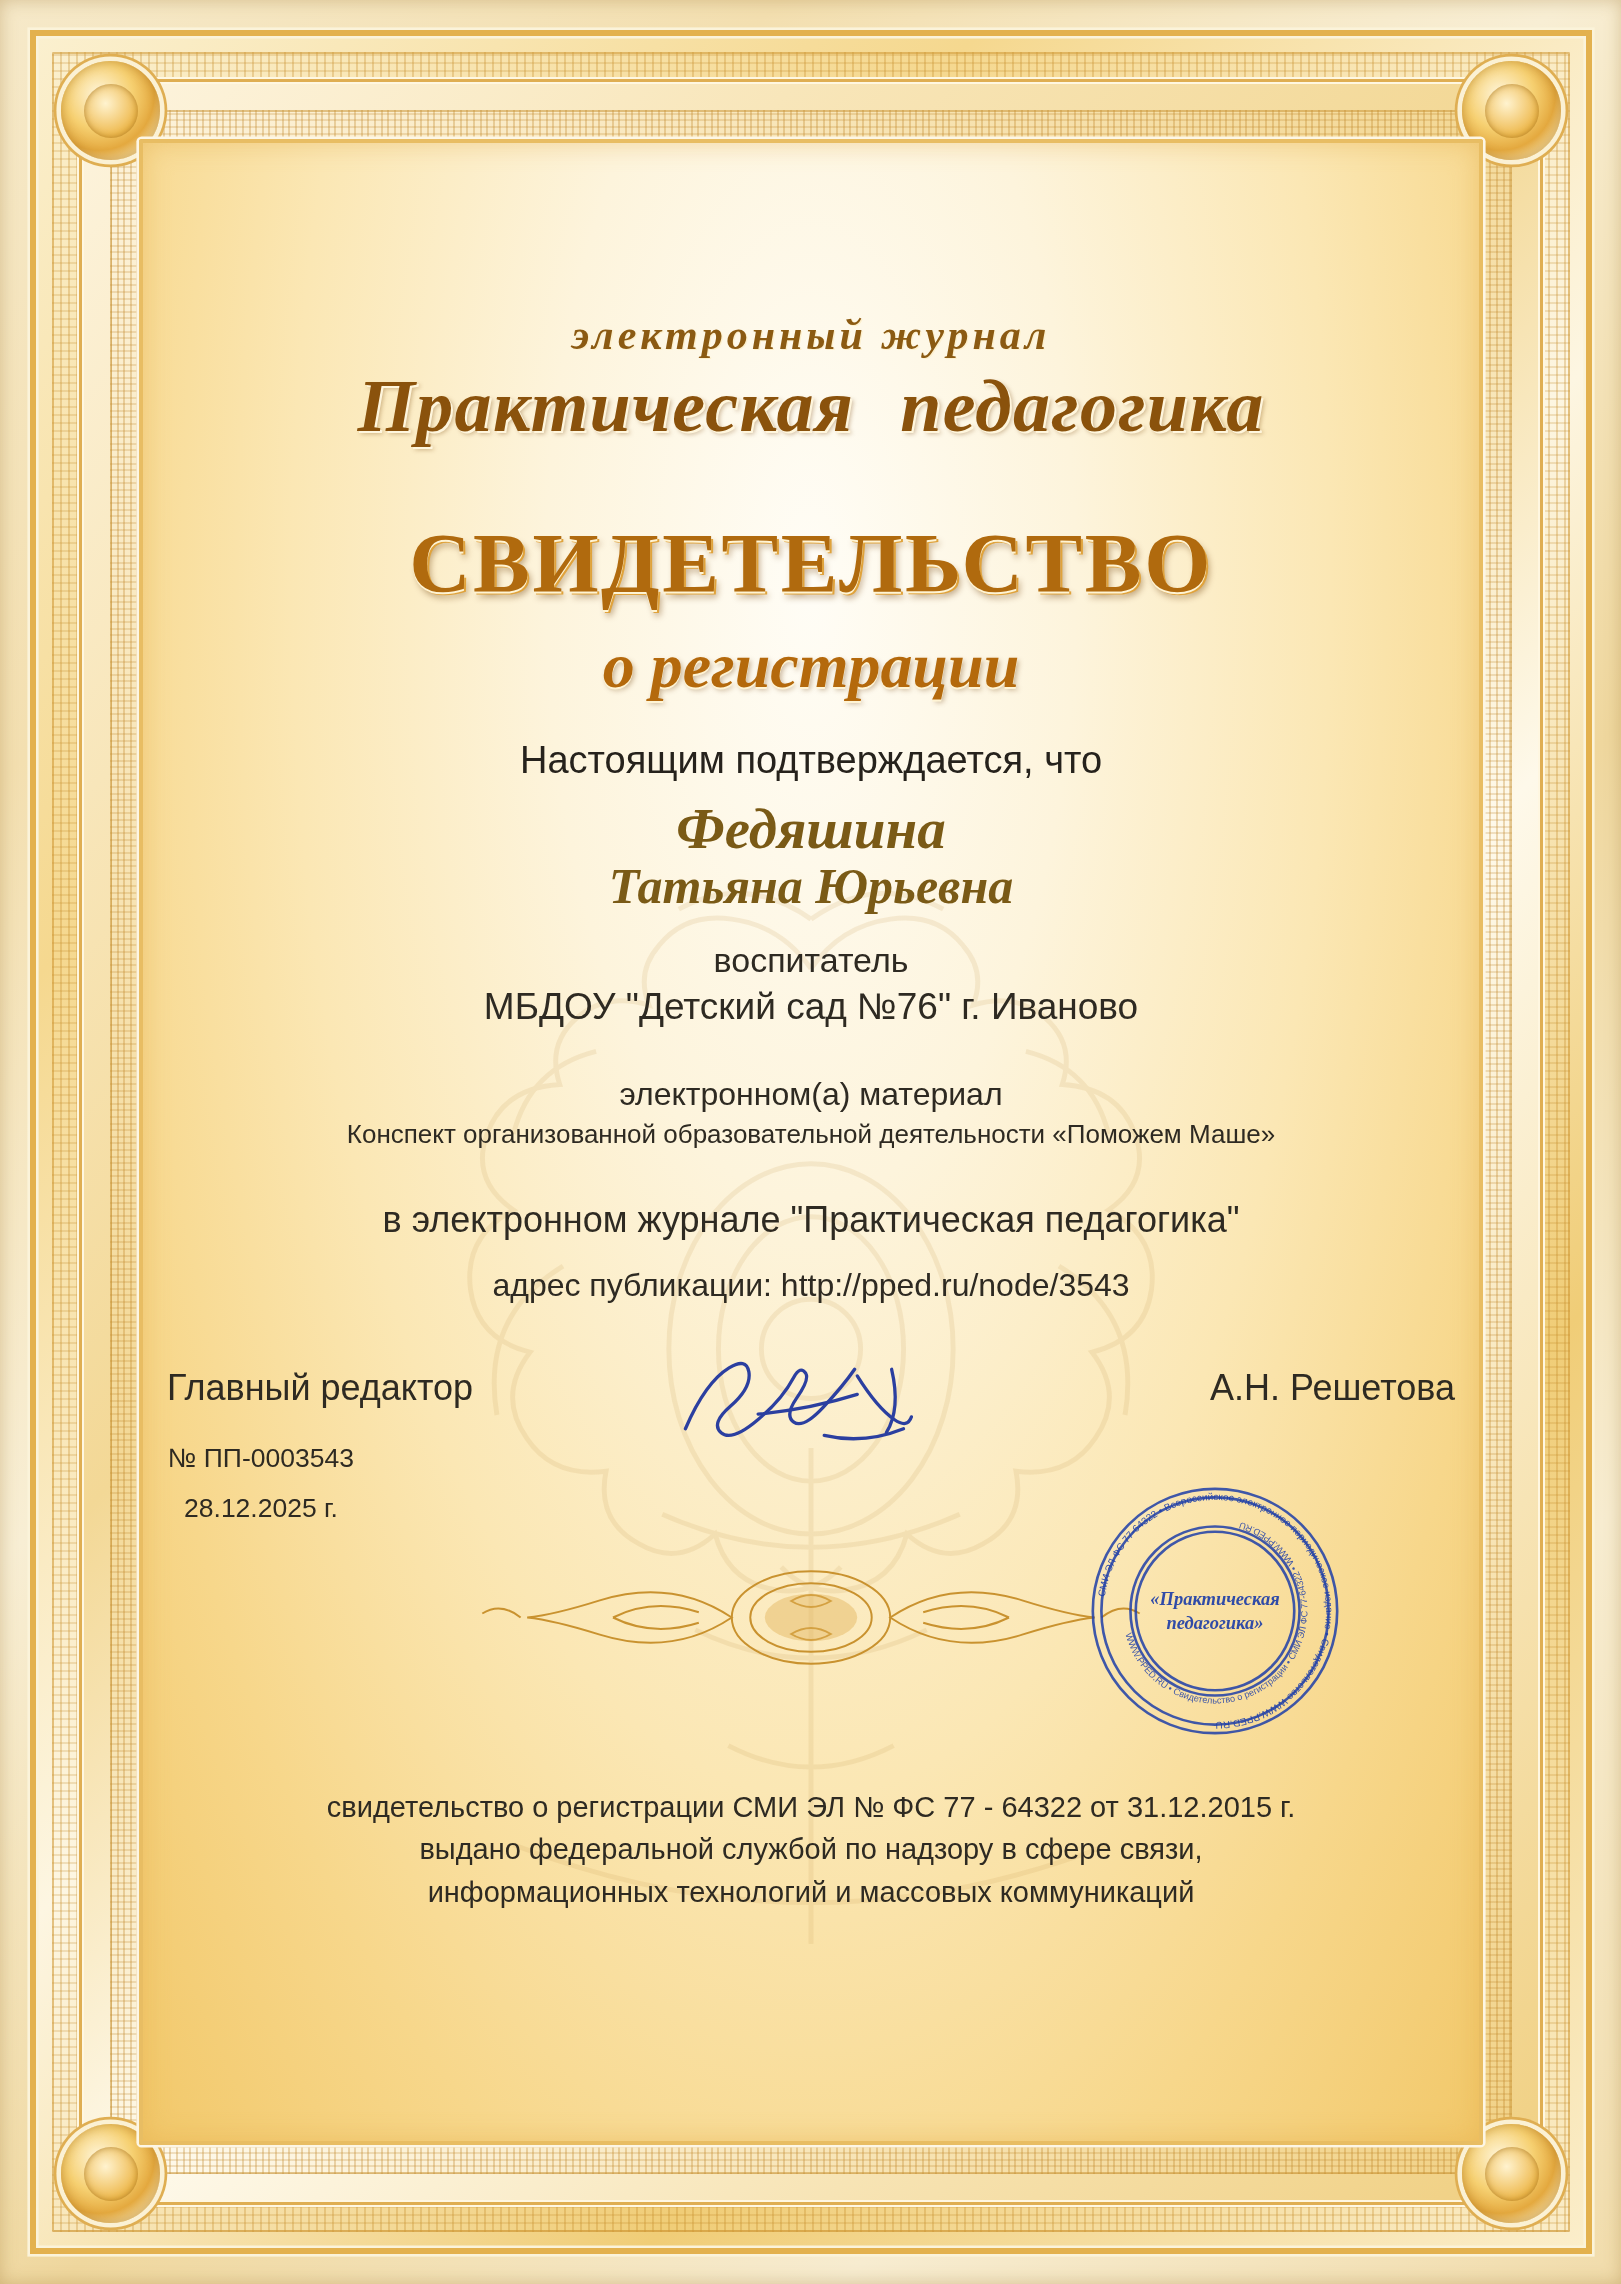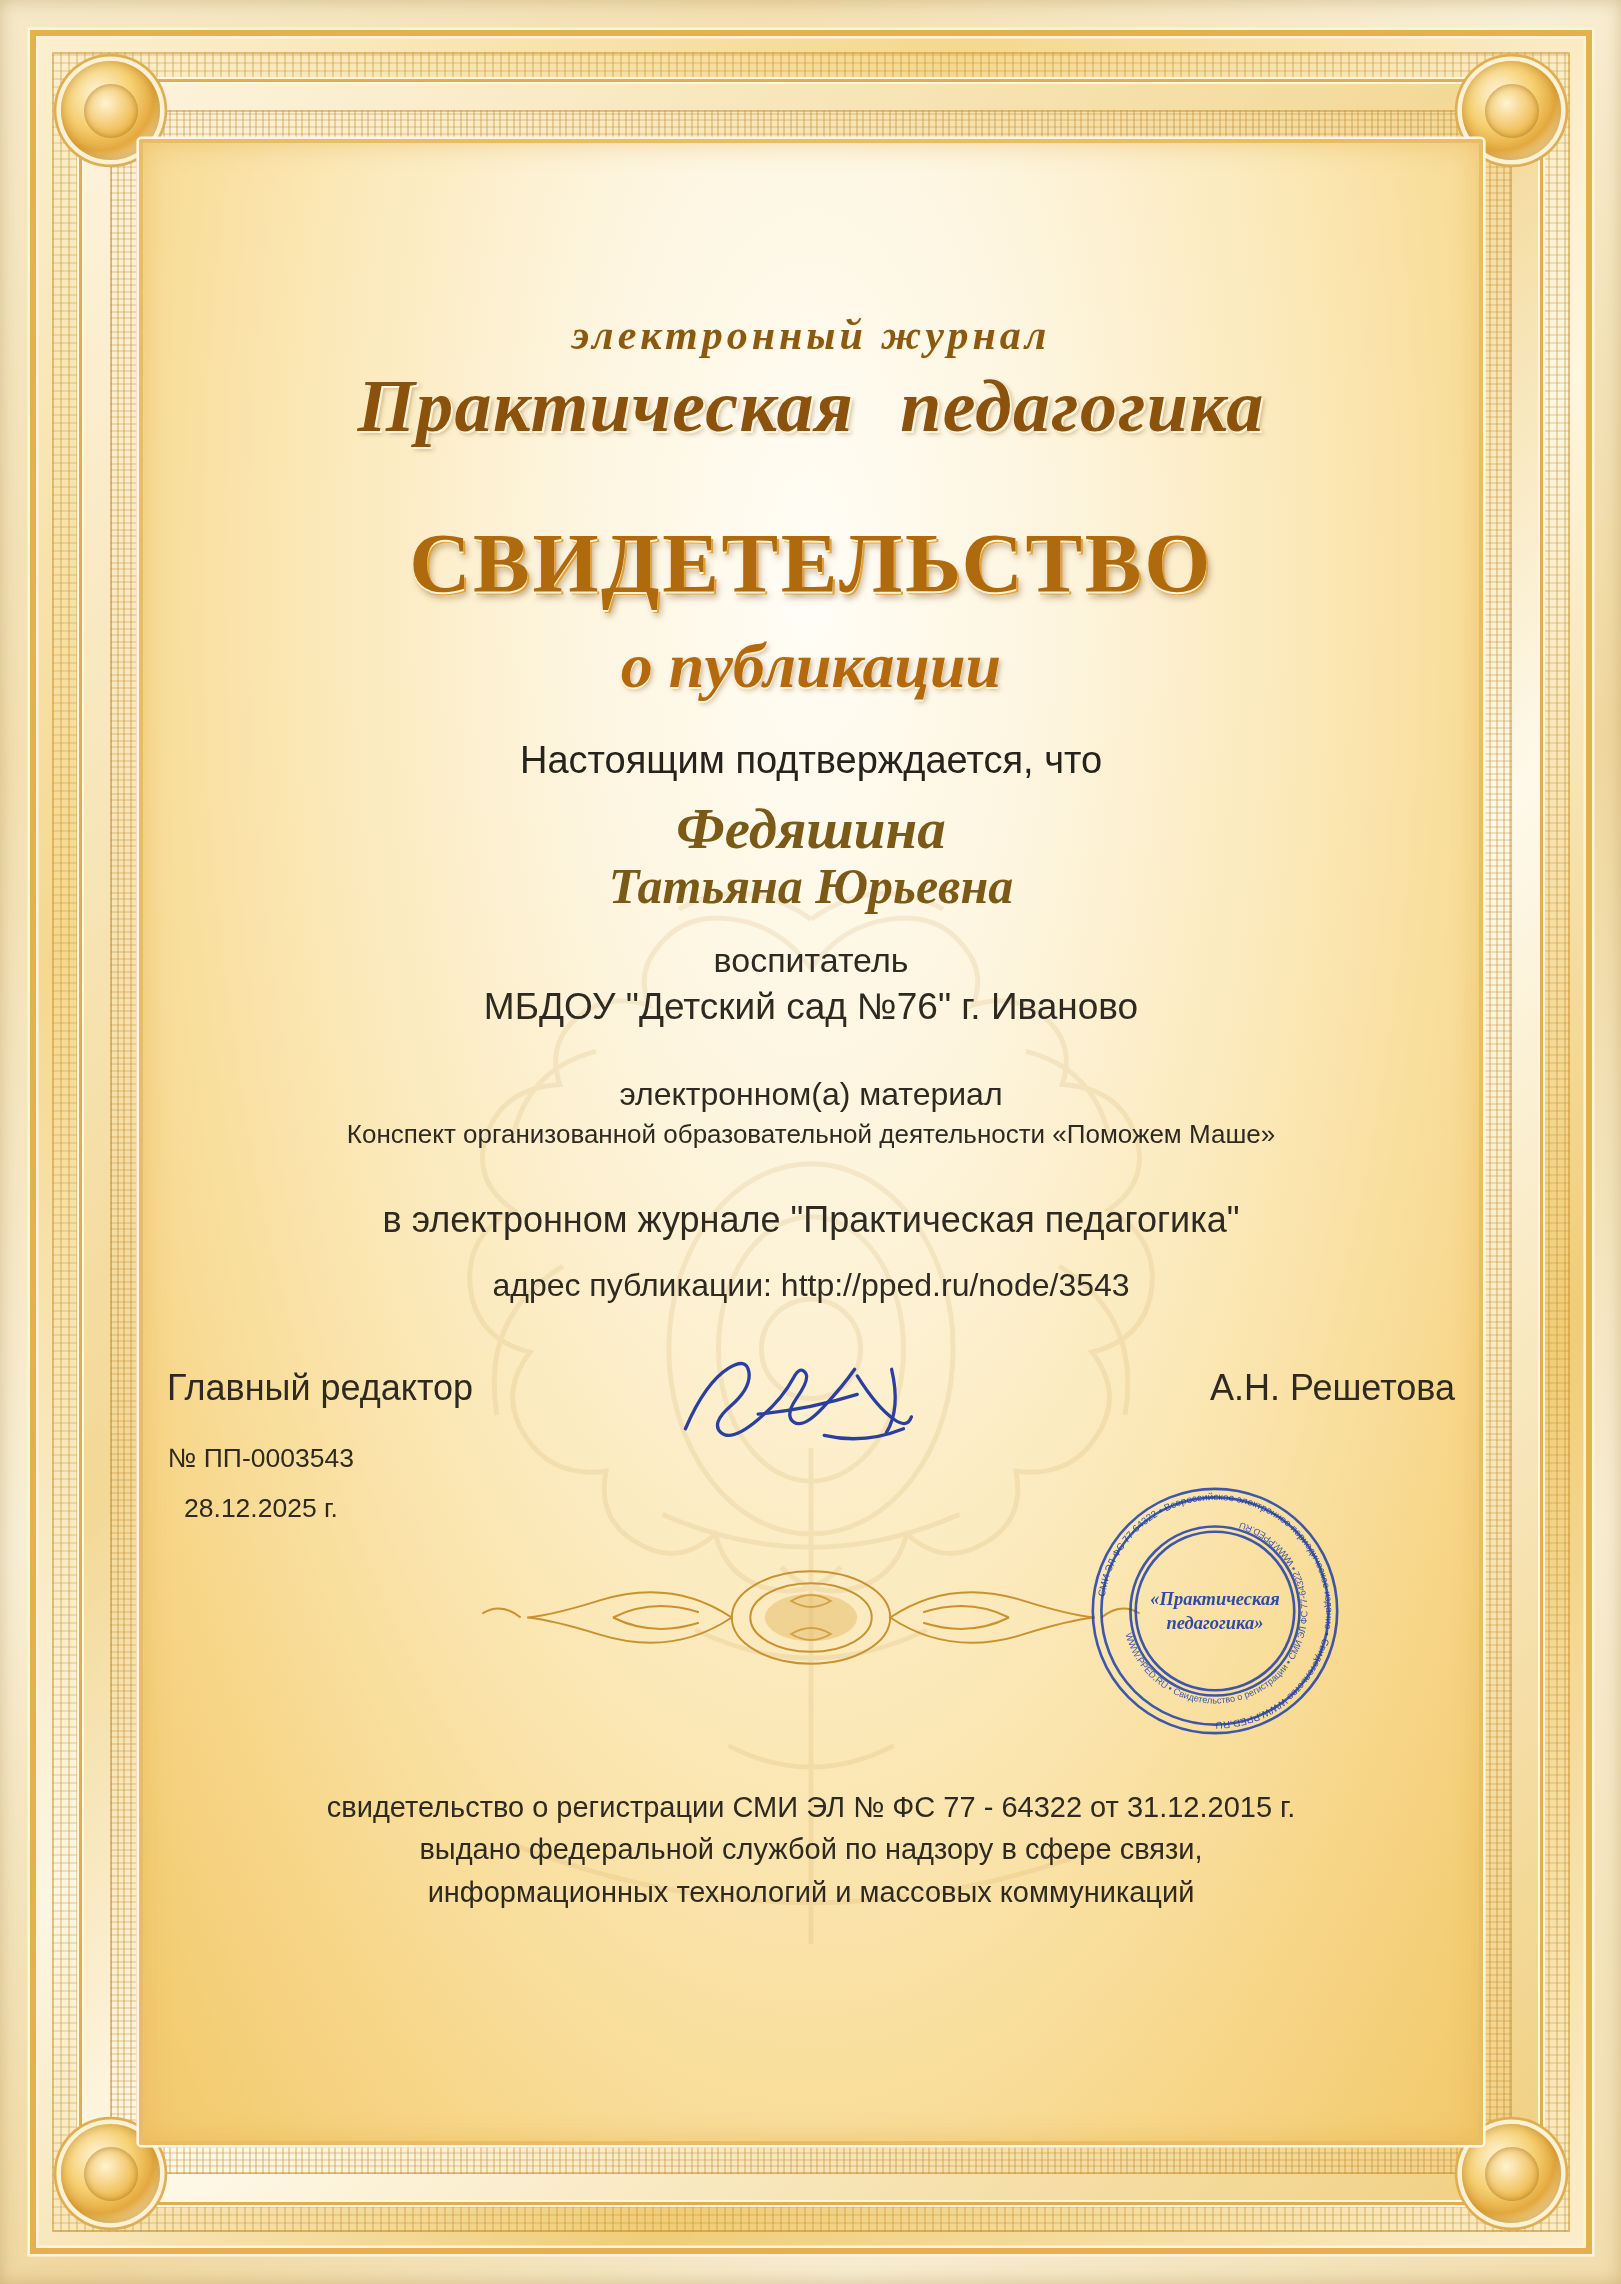--- a/index.html
+++ b/index.html
@@ -310,21 +310,21 @@
 
   <div class="content">
 
     <div class="journal-kicker">электронный журнал</div>
 
     <div class="journal-name">
       <span>Практическая</span><span class="gap"></span><span>педагогика</span>
     </div>
 
     <div class="title-main">СВИДЕТЕЛЬСТВО</div>
-    <div class="title-sub">о публикации</div>
+    <div class="title-sub">о регистрации</div>
 
     <div class="line-confirm">Настоящим подтверждается, что</div>
 
     <div class="recipient">
       <span class="l1">Федяшина</span>
       <span class="l2">Татьяна Юрьевна</span>
     </div>
 
     <div class="role">воспитатель</div>
     <div class="org">МБДОУ "Детский сад №76" г. Иваново</div>

